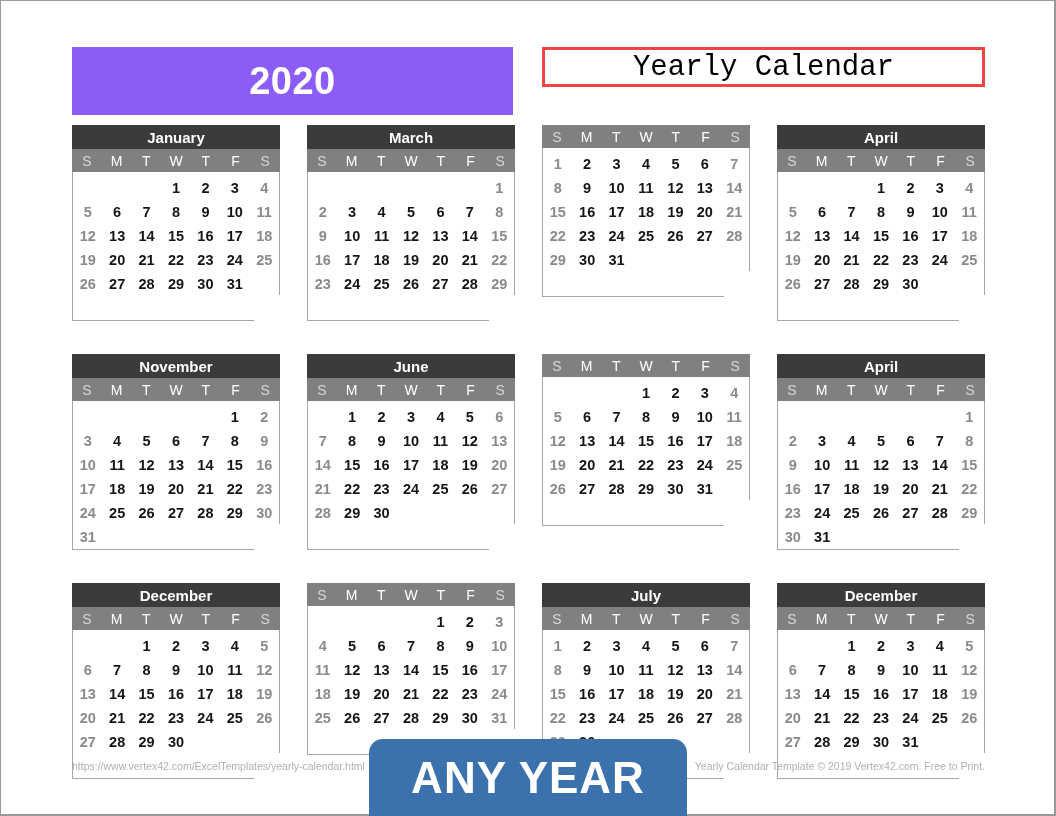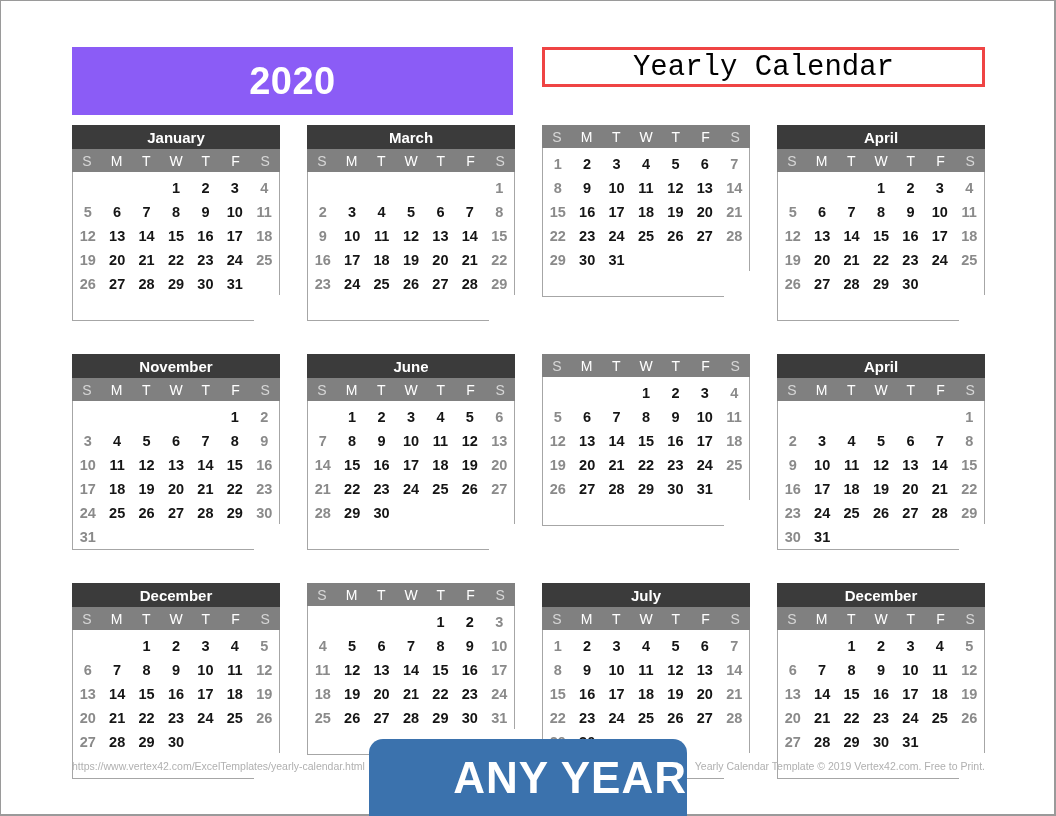--- a/index.html
+++ b/index.html
@@ -184,21 +184,21 @@
   #any-year-badge {
     position: absolute;
     left: 368px;
     top: 738px;
     width: 318px;
     height: 78px;
     background: #3b72ad;
     border-radius: 14px 14px 0 0;
     display: flex;
     align-items: center;
-    justify-content: flex-end;
+    justify-content: center;
   }
   #any-year-text {
     color: #ffffff;
     font-size: 44px;
     font-weight: bold;
     letter-spacing: 1px;
     line-height: 1;
   }
 </style>
 </head>

